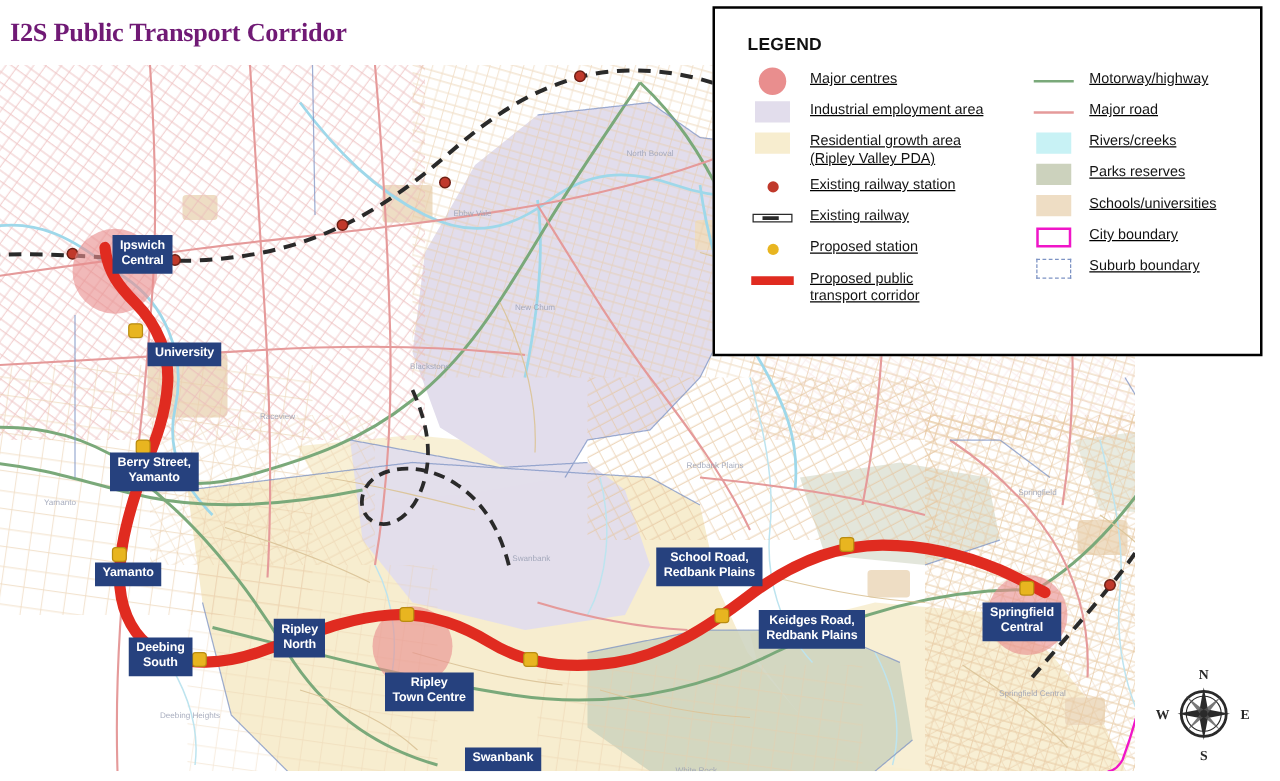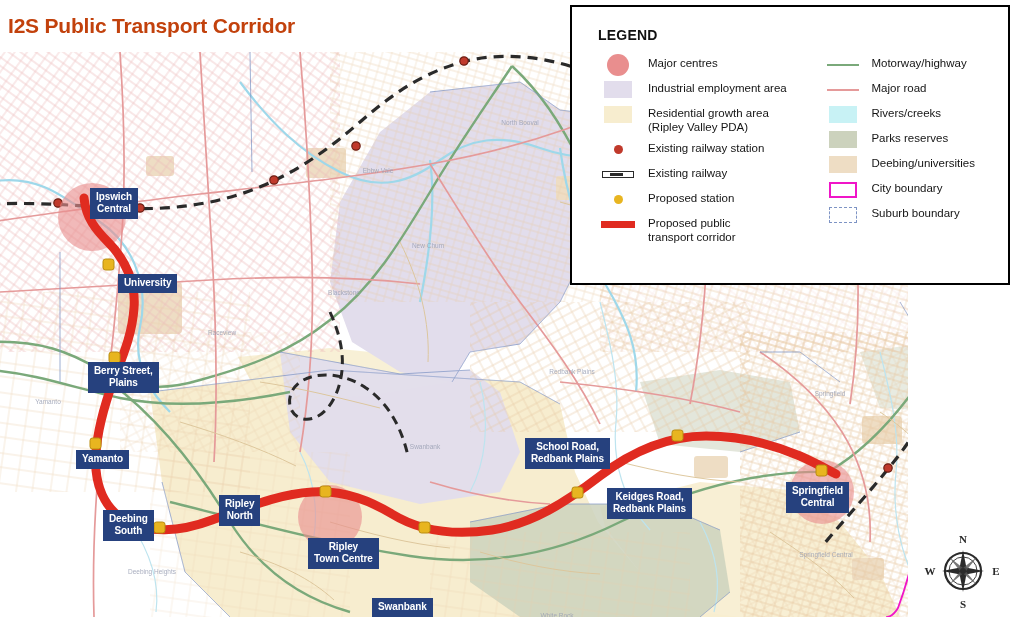--- a/index.html
+++ b/index.html
@@ -62,21 +62,21 @@
     padding: 20px 4px 10px 26px;
   }
   #legend-title {
     font-size: 14px;
     font-weight: 700;
     color: #111111;
     letter-spacing: 0.2px;
     margin-bottom: 13px;
   }
   #legend-cols { display: flex; gap: 16px; }
-  .legend-col { display: flex; flex-direction: column; }
+  .legend-col { display: flex; flex-direction: column; text-decoration: underline; }
   .legend-col.left { width: 218px; }
   .legend-col.right { width: 186px; }
   .legend-row {
     display: flex;
     align-items: flex-start;
     margin-bottom: 7px;
     min-height: 18px;
   }
   .legend-sym {
     width: 40px;
@@ -122,21 +122,21 @@
     left: 922px; top: 530px;
     width: 82px; height: 82px;
     z-index: 45;
   }
 </style>
 </head>
 <body>
 
 <div id="page">
 
-  <div id="title" style="color: #c2410c;">I2S Public Transport Corridor</div>
+  <div id="title" style="color: #701a75; font-family: Liberation Serif, serif;">I2S Public Transport Corridor</div>
 
   <div id="map-canvas">
     <svg id="map-svg" viewBox="0 0 1024 565" xmlns="http://www.w3.org/2000/svg">
       <defs>
         <clipPath id="mapclip">
             <rect x="0" y="0" width="1024" height="565"></rect>
           </clipPath>
 
         <pattern id="streets-dense" width="26" height="22" patternUnits="userSpaceOnUse" patternTransform="rotate(16)">
           <rect width="26" height="22" fill="none"></rect>
@@ -341,21 +341,21 @@
             <text x="826" y="505" text-anchor="middle" font-family="Liberation Sans, sans-serif" font-size="6.5" fill="#9aa0b4" opacity="0.85">Springfield Central</text>
           </g>
       </g>
     </svg>
 
     <div id="station-label-layer">
         <div class="stn-label" style="left: 90px; top: 136px;">Ipswich
 Central</div>
         <div class="stn-label" style="left: 118px; top: 222px;">University</div>
         <div class="stn-label" style="left: 88px; top: 310px;">Berry Street,
-Plains</div>
+Yamanto</div>
         <div class="stn-label" style="left: 76px; top: 398px;">Yamanto</div>
         <div class="stn-label" style="left: 103px; top: 458px;">Deebing
 South</div>
         <div class="stn-label" style="left: 219px; top: 443px;">Ripley
 North</div>
         <div class="stn-label" style="left: 308px; top: 486px;">Ripley
 Town Centre</div>
         <div class="stn-label" style="left: 372px; top: 546px;">Swanbank</div>
         <div class="stn-label" style="left: 525px; top: 386px;">School Road,
 Redbank Plains</div>
@@ -437,21 +437,21 @@
           <div class="legend-row">
             <span class="legend-sym">
               <span class="sym-swatch" style="background: rgb(204, 210, 189);"></span>
             </span>
             <span class="legend-text">Parks reserves</span>
           </div>
           <div class="legend-row">
             <span class="legend-sym">
               <span class="sym-swatch" style="background: rgb(238, 221, 196);"></span>
             </span>
-            <span class="legend-text">Deebing/universities</span>
+            <span class="legend-text">Schools/universities</span>
           </div>
           <div class="legend-row">
             <span class="legend-sym">
               <span class="sym-outline-mag" style="border-color: rgb(240, 21, 200);"></span>
             </span>
             <span class="legend-text">City boundary</span>
           </div>
           <div class="legend-row">
             <span class="legend-sym">
               <span class="sym-outline-dash" style="border-color: rgb(125, 147, 196);"></span>

